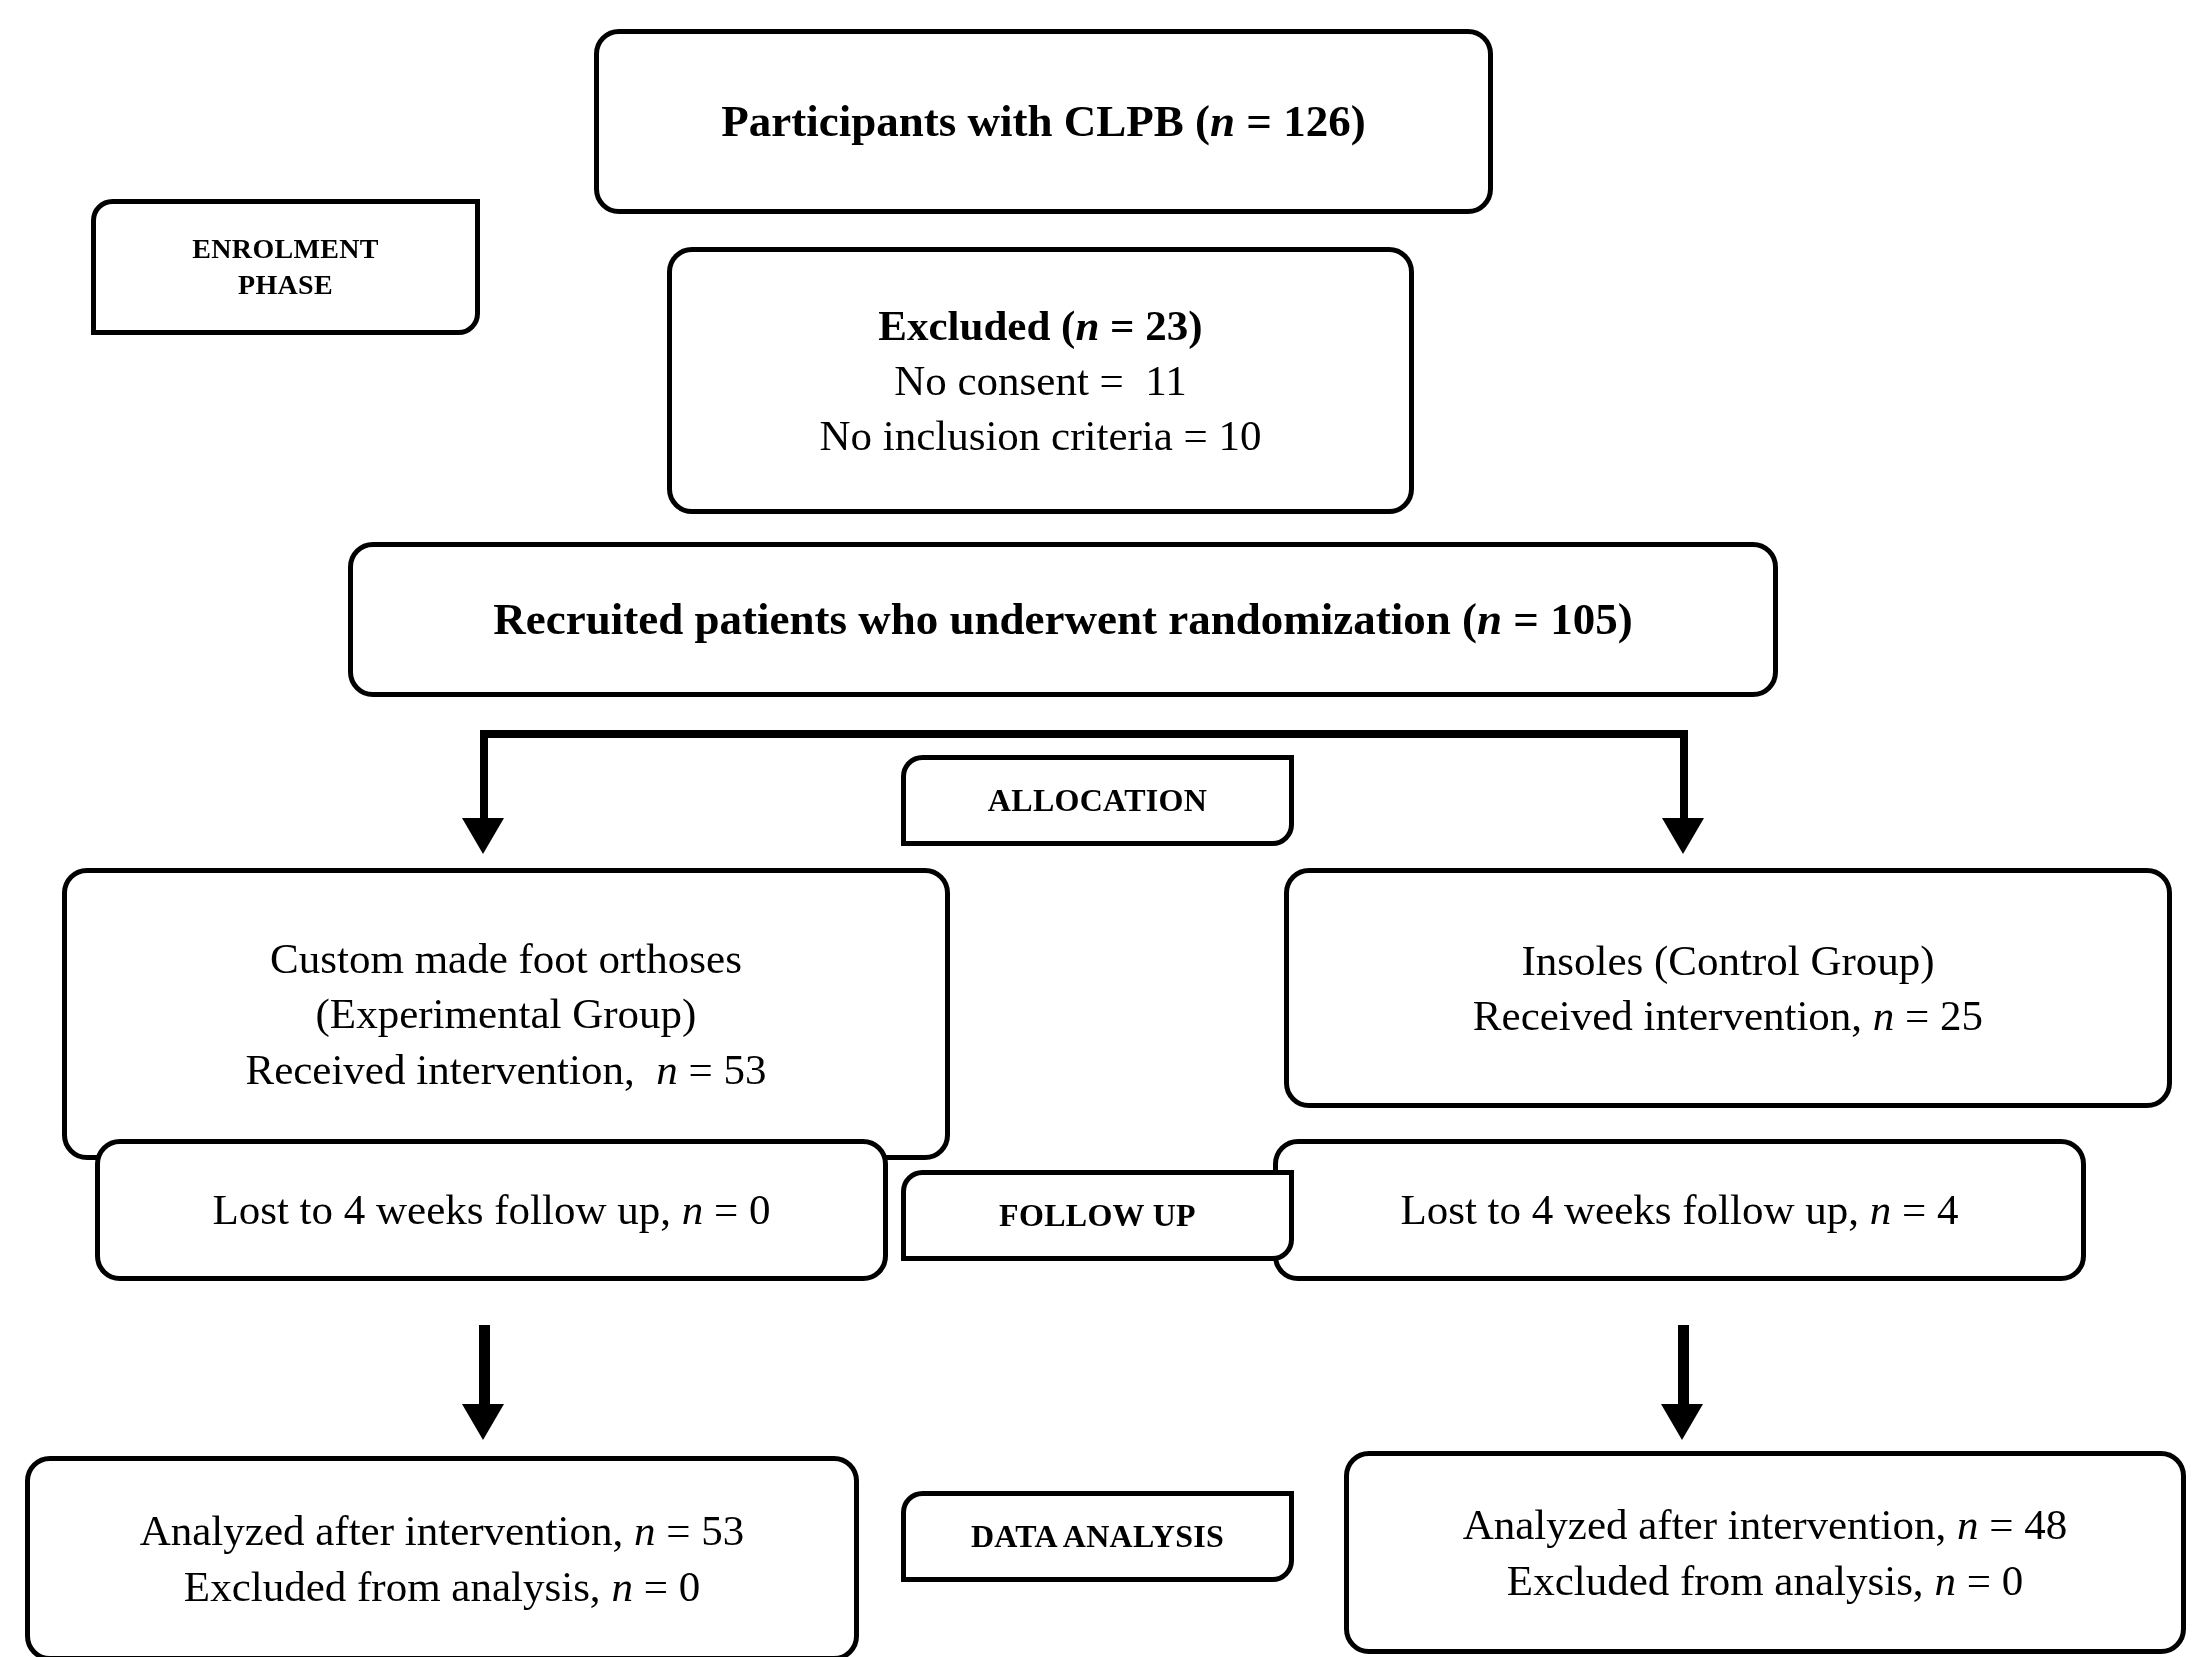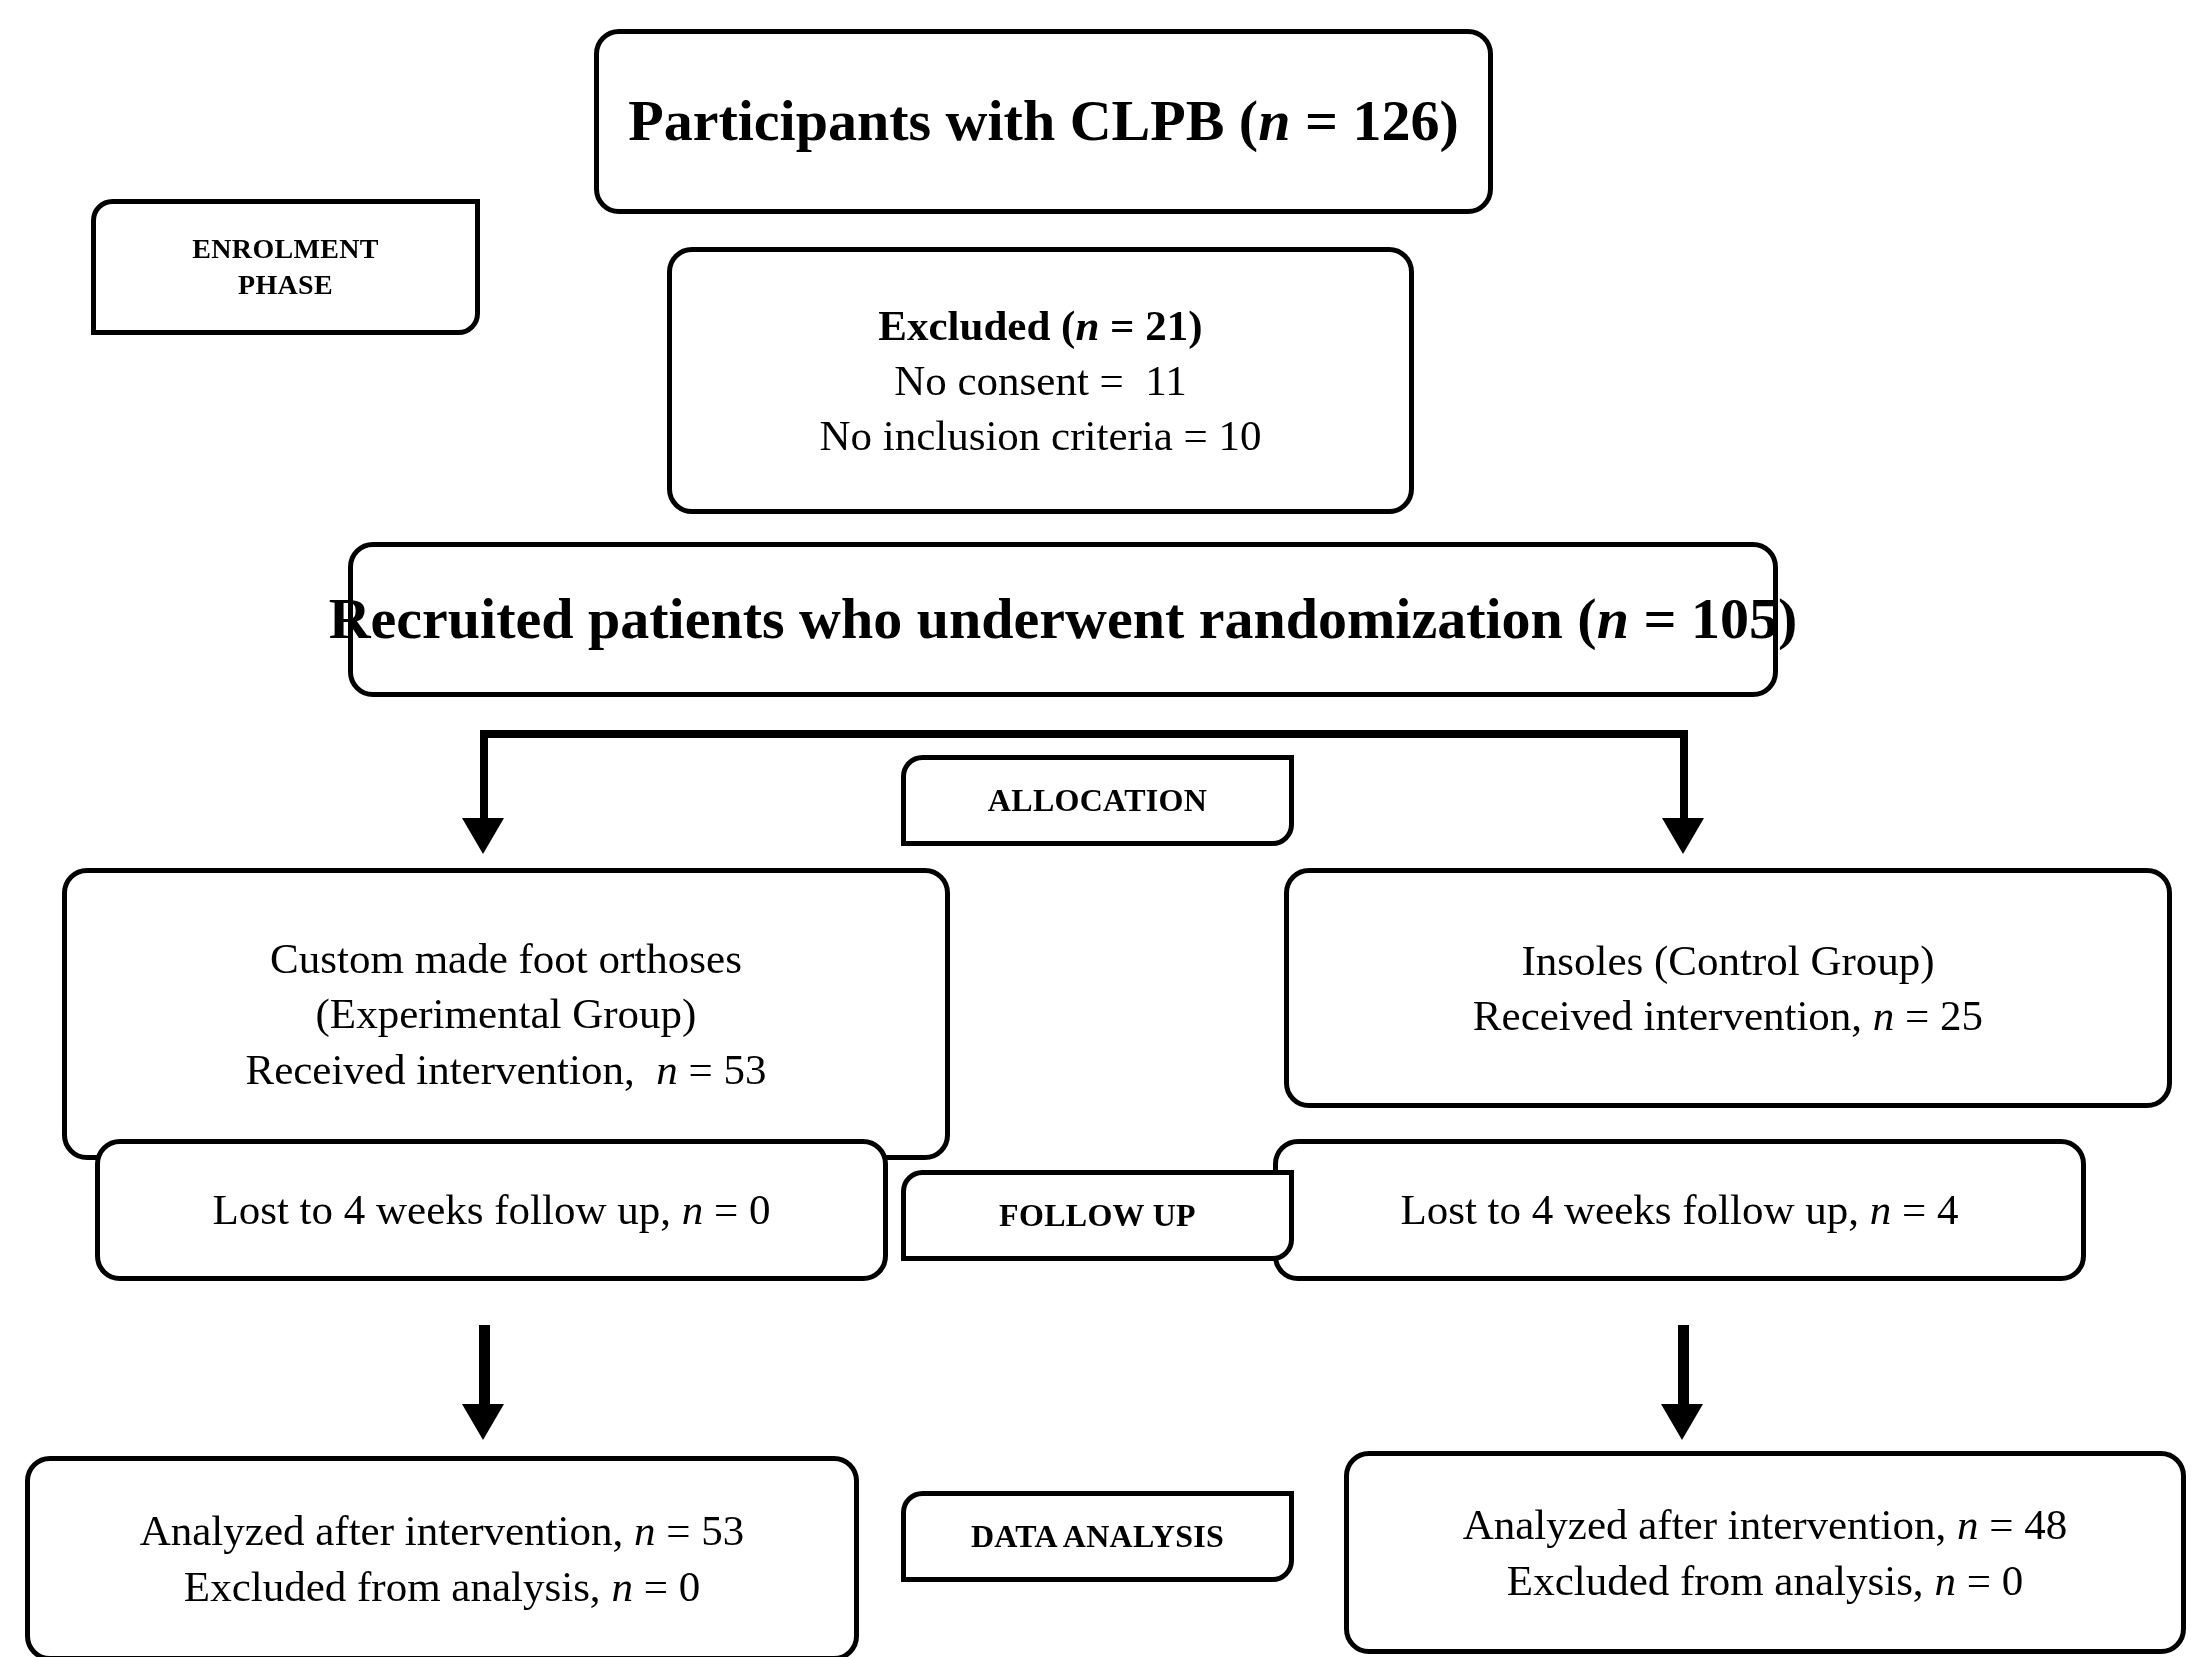--- a/index.html
+++ b/index.html
@@ -48,21 +48,21 @@
     font-weight: bold;
     letter-spacing: 0.3px;
     line-height: 1.3;
     z-index: 5;
   }
 
   .b   { font-weight: bold; }
   .it  { font-style: italic; }
 
   
-  .fs-title   { font-size: 58px; }
+  .fs-title   { font-size: 45px; }
   .fs-body    { font-size: 43px; }
   .fs-phase   { font-size: 28px; }
   .fs-phase-s { font-size: 32px; }
 
   
   #node-participants { left: 594px;  top: 29px;   width: 899px; height: 185px; }
   #phase-enrolment   { left: 91px;  top: 199px;  width: 389px;  height: 136px; }
   #node-excluded     { left: 667px;  top: 247px;  width: 747px;  height: 267px; }
   #node-recruited    { left: 348px;  top: 542px;  width: 1430px; height: 155px; }
   #phase-allocation  { left: 901px; top: 755px;  width: 393px;  height: 91px; }
@@ -108,21 +108,21 @@
   <div class="node fs-title" id="node-participants">
     <span class="ln"><span class="b">Participants with CLPB (</span><span class="b it">n</span><span class="b"> = 126)</span></span>
   </div>
 
   <div class="phase fs-phase" id="phase-enrolment">
     <span class="ln">ENROLMENT</span>
     <span class="ln">PHASE</span>
   </div>
 
   <div class="node fs-body" id="node-excluded">
-    <span class="ln"><span class="b">Excluded (</span><span class="b it">n</span><span class="b"> = 21)</span></span>
+    <span class="ln"><span class="b">Excluded (</span><span class="b it">n</span><span class="b"> = 23)</span></span>
     <span class="ln">No consent =  11</span>
     <span class="ln">No inclusion criteria = 10</span>
   </div>
 
   <div class="node fs-title" id="node-recruited">
     <span class="ln"><span class="b">Recruited patients who underwent randomization (</span><span class="b it">n</span><span class="b"> = 105)</span></span>
   </div>
 
   <div class="conn" id="split-bar"></div>
   <div class="conn" id="split-stem-left"></div>

